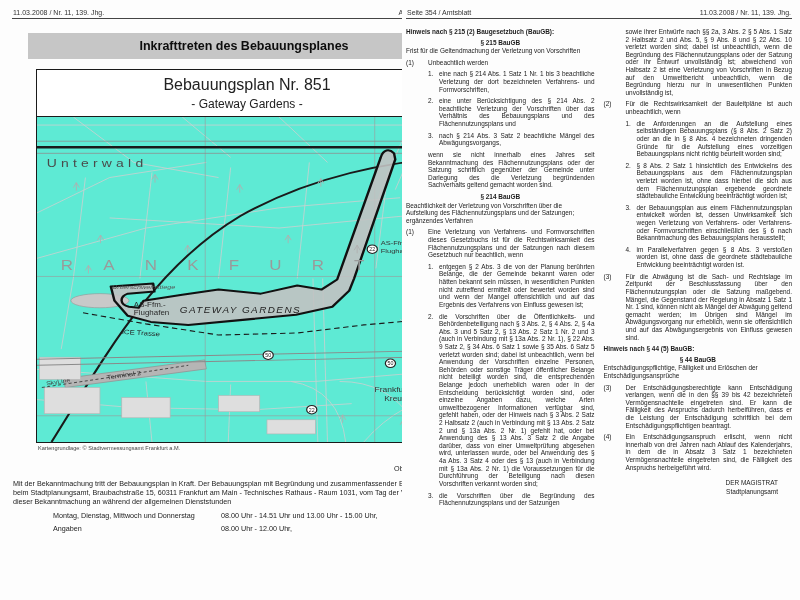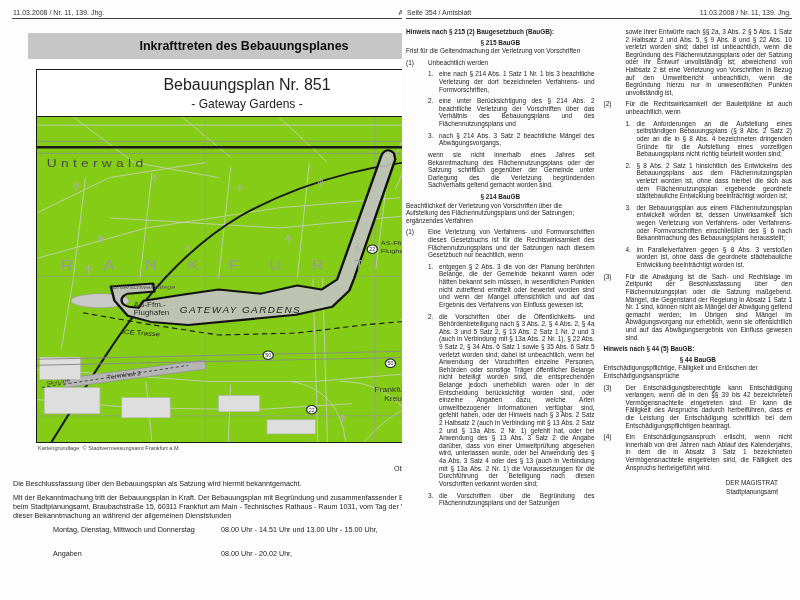--- a/index.html
+++ b/index.html
@@ -21,28 +21,28 @@
   #pageR .hdr{margin-left:4px;margin-right:8px;}
 
   
   .titlebar{margin:14px 10px 0 28px;background:#c6c6c6;text-align:center;
             font-weight:bold;font-size:12.5px;padding:6px 0;color:#0d0d0d;}
   .planbox{margin:10px 12px 0 36px;border:1.5px solid #1a1a1a;height:372px;
            display:flex;flex-direction:column;background:#fff;}
   .planhead{text-align:center;padding:6px 0 5px 0;border-bottom:1.5px solid #1a1a1a;}
   .plantitle{font-size:16px;color:#222;}
   .plansub{font-size:12px;color:#222;margin-top:3px;}
-  .mapwrap{flex:1;position:relative;overflow:hidden;background:#84cc16;}
+  .mapwrap{flex:1;position:relative;overflow:hidden;background:#5eead4;}
   .mapwrap svg{position:absolute;inset:0;width:100%;height:100%;}
   .mapcaption{font-size:5.6px;color:#444;margin:2px 12px 0 38px;}
 
   .lbody{margin:5px 8px 0 13px;font-size:7.2px;line-height:1.24;color:#1b1b1b;}
   .lbody p{margin:0 0 5px 0;}
   .sig{ text-align:right;margin:2px 2px 6px 0;}
-  .hours{margin:0 0 4px 40px;display:grid;grid-template-columns:168px 1fr;row-gap:16px;}
+  .hours{margin:0 0 4px 40px;display:grid;grid-template-columns:168px 1fr;row-gap:4px;}
   .hours div{font-size:7.2px;line-height:1.24;}
 
   
   .cols{display:flex;gap:9px;margin:9px 8px 0 4px;}
   .col{width:189px;font-size:6.45px;line-height:1.18;color:#1b1b1b;text-align:justify;}
   .chead{font-weight:bold;text-align:center;margin:3px 0 1px 0;}
   .csub{margin:0 0 4px 0;text-align:left;}
   .hint{font-weight:bold;margin:0 0 2px 0;text-align:left;}
   .para{display:flex;margin:0 0 4px 0;}
   .para .pn{width:22px;flex:0 0 22px;}
@@ -182,27 +182,26 @@
       </svg>
     </div>
   </div>
   <div class="mapcaption">Kartengrundlage: © Stadtvermessungsamt Frankfurt a.M.</div>
 
   <div class="lbody">
     <div class="sig">
       <div>gez. Petra Roth</div>
       <div>Oberbürgermeisterin</div>
     </div>
-    <p>Die Beschlussfassung über den Bebauungsplan als Satzung wird hiermit bekanntgemacht.</p>
     <p>Mit der Bekanntmachung tritt der Bebauungsplan in Kraft. Der Bebauungsplan mit Begründung und zusammenfassender Erklärung wird beim Stadtplanungsamt, Braubachstraße 15, 60311 Frankfurt am Main - Technisches Rathaus - Raum 1031, vom Tag der Veröffentlichung dieser Bekanntmachung an während der allgemeinen Dienststunden</p>
     <div class="hours">
       <div>Montag, Dienstag, Mittwoch und Donnerstag</div>
       <div>08.00 Uhr - 14.51 Uhr und 13.00 Uhr - 15.00 Uhr,</div>
       <div>Angaben</div>
-      <div>08.00 Uhr - 20.02 Uhr,</div>
+      <div>08.00 Uhr - 12.00 Uhr,</div>
     </div>
   </div>
 </div>
 
 <div class="page" id="pageR">
   <div class="hdr">
     <span>Seite 354 / Amtsblatt</span>
     <span>11.03.2008 / Nr. 11, 139. Jhg.</span>
   </div>
 

